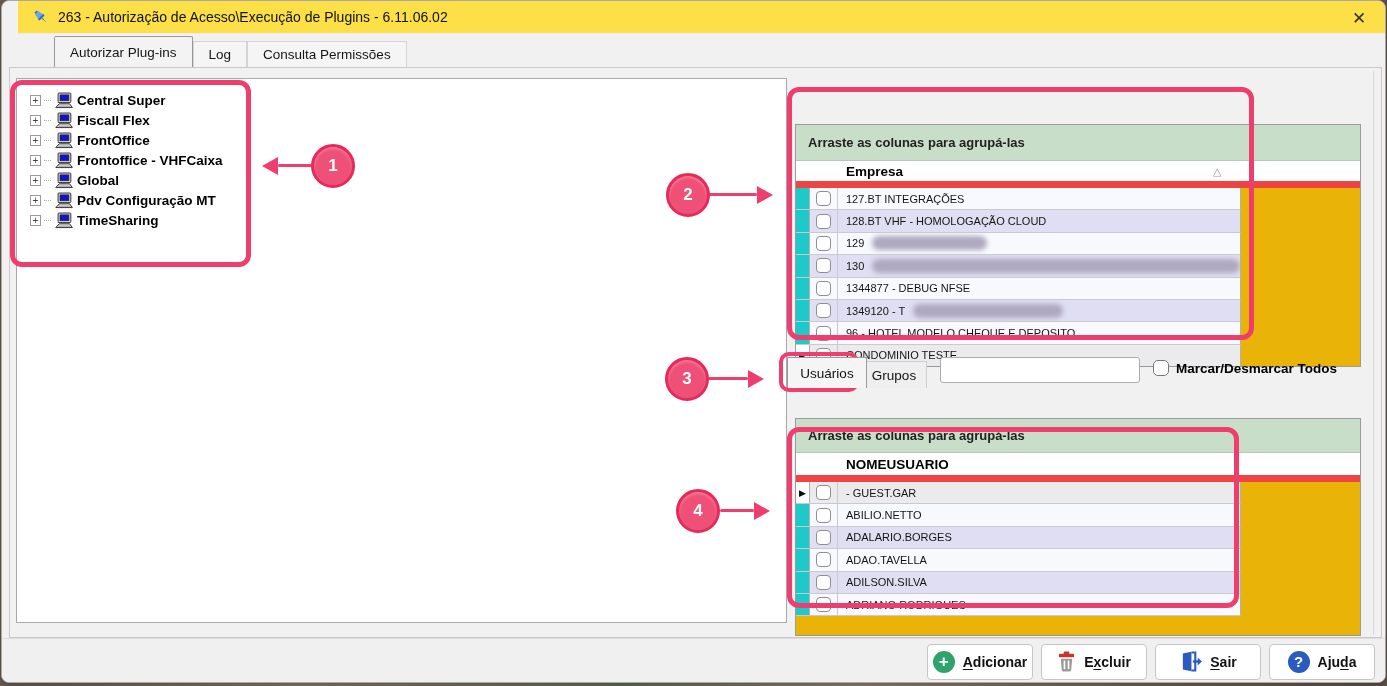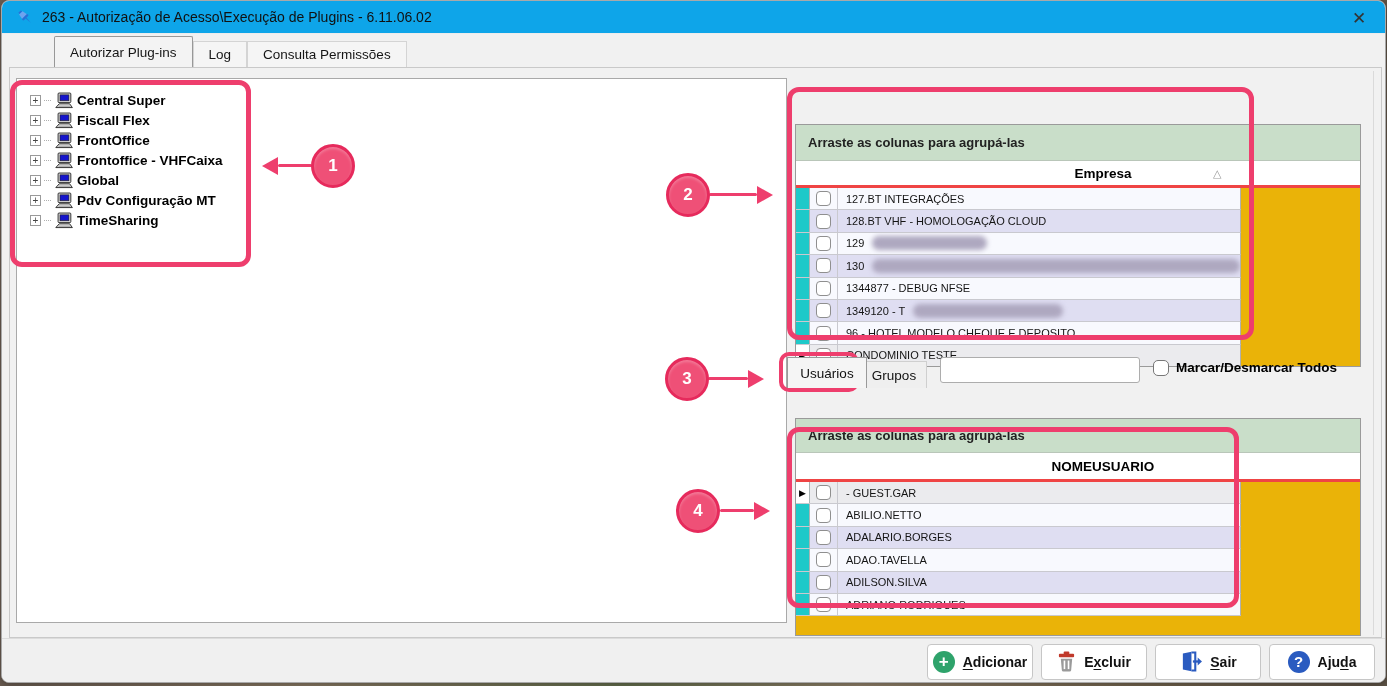--- a/index.html
+++ b/index.html
@@ -5,21 +5,21 @@
   * { margin:0; padding:0; box-sizing:border-box; }
   html,body { width:1387px; height:686px; overflow:hidden;
     font-family:"Liberation Sans","DejaVu Sans",sans-serif; }
   body { background:linear-gradient(90deg,#6b5d52,#8a7a64 22%,#66704e 45%,#93836b 62%,#75664f 82%,#5f5447); }
 
   .window { position:absolute; left:1px; top:0; width:1385px; height:683px;
     background:#f1f1f1; border:1px solid #a9a9a9; border-radius:8px;
     box-shadow:0 2px 8px rgba(0,0,0,.35); overflow:hidden; }
 
   
-  .titlebar { position:absolute; left:0; top:0; right:0; height:33px; background:#0ea5e9;
+  .titlebar { position:absolute; left:16px; top:0; right:0; height:33px; background:#fde047;
     border-bottom:1px solid #ececec; display:flex; align-items:center; }
   .pin { margin-left:12px; width:22px; height:22px; display:flex; align-items:center; justify-content:center; }
   .title { margin-left:6px; font-size:14px; color:#111; }
   .close { position:absolute; right:14px; top:5px; width:24px; height:24px; font-size:17px;
     color:#333; display:flex; align-items:center; justify-content:center; cursor:pointer; }
 
   
   .tabstrip { position:absolute; left:8px; top:33px; right:8px; height:33px;
     display:flex; align-items:flex-end;margin-left:44px; }
   .tab { height:26px; padding:0 15px; background:#f5f5f5; border:1px solid #d4d4d4; border-bottom:none;
@@ -40,21 +40,21 @@
   .exp { width:11px; height:11px; border:1px solid #9a9a9a; background:#fff; color:#444;
     font-size:10px; line-height:9px; text-align:center; flex:none; cursor:pointer; }
   .dots { width:7px; border-top:1px dotted #b0b0b0; flex:none; }
   .tree-ic { flex:none; display:flex; }
   .tree-lbl { font-size:13.5px; font-weight:600; color:#000; white-space:nowrap; }
 
   
   .grid { position:absolute; background:#eab308; border:1px solid #9a9a9a; overflow:hidden;margin-top:29px; }
   .groupbar { background:#c9dec9; border-bottom:1px solid #b9c6b9; display:flex; align-items:center;
     padding-left:12px; font-size:13px; font-weight:600; color:#222; }
-  .ghead { position:relative; background:#fff; border-bottom:3px solid #ef4444; display:flex; align-items:center;justify-content:center; }
+  .ghead { position:relative; background:#fff; border-bottom:7px solid #ef4444; display:flex; align-items:center; }
   .ghead .col { padding-left:50px; font-size:13.5px; font-weight:bold; color:#000; }
   .sorticon { position:absolute; left:417px; top:50%; transform:translateY(-50%);
     font-size:11px; color:#9a9a9a; }
   .gbody { position:relative; }
   .grow { display:flex; width:445px; height:22.4px; border-bottom:1px solid #c9c9cf;
     border-right:1px solid #b0b0b0; background:#f8f9fe; cursor:default; }
   .grow.alt { background:#dfdef2; }
   .grow.sel { background:#ebebee; }
   .ind { width:14px; flex:none; background:#1ec9c9; border-right:1px solid #a9b4b4; }
   .grow.sel .ind { background:#fff; display:flex; align-items:center; justify-content:center;
@@ -70,21 +70,21 @@
   
   .subtab { position:absolute; font-size:13.5px; color:#111; display:flex; align-items:center;
     justify-content:center; cursor:pointer; }
   .subtab.active { left:785px; top:356px; width:80px; height:31px; background:#f5f5f5;
     border:1px solid #9a9a9a; border-bottom:none; z-index:2; }
   .subtab.inactive { left:859px; top:360px; width:66px; height:27px; background:#efefef;
     border:1px solid #cfcfcf; border-bottom:none; }
   .filter { position:absolute; left:938px; top:356px; width:200px; height:26px; background:#fff;
     border:1px solid #adadad; border-radius:3px; font-size:13px; padding:0 6px;
     font-family:"Liberation Sans","DejaVu Sans",sans-serif; }
-  .selall { position:absolute; left:1151px; top:359px; display:flex; gap:7px; }
+  .selall { position:absolute; left:1151px; top:359px; display:flex; align-items:center; gap:7px; }
   .selall .cbox { width:16px; height:16px; border-radius:5px; border-color:#777; }
   .selall .lbl { font-size:13.5px; font-weight:600; color:#000; }
 
   
   .footer { position:absolute; left:0; right:0; top:637px; height:46px; background:#f0f0f0;
     border-top:1px solid #dcdcdc; display:flex; align-items:center; justify-content:flex-end;
     gap:8px; padding-right:10px; }
   .btn { width:106px; height:36px; background:#fff; border:1px solid #c6c6c6; border-radius:4px;
     display:flex; align-items:center; justify-content:center; gap:8px; cursor:pointer;
     font-size:14px; font-weight:600; color:#111; }

